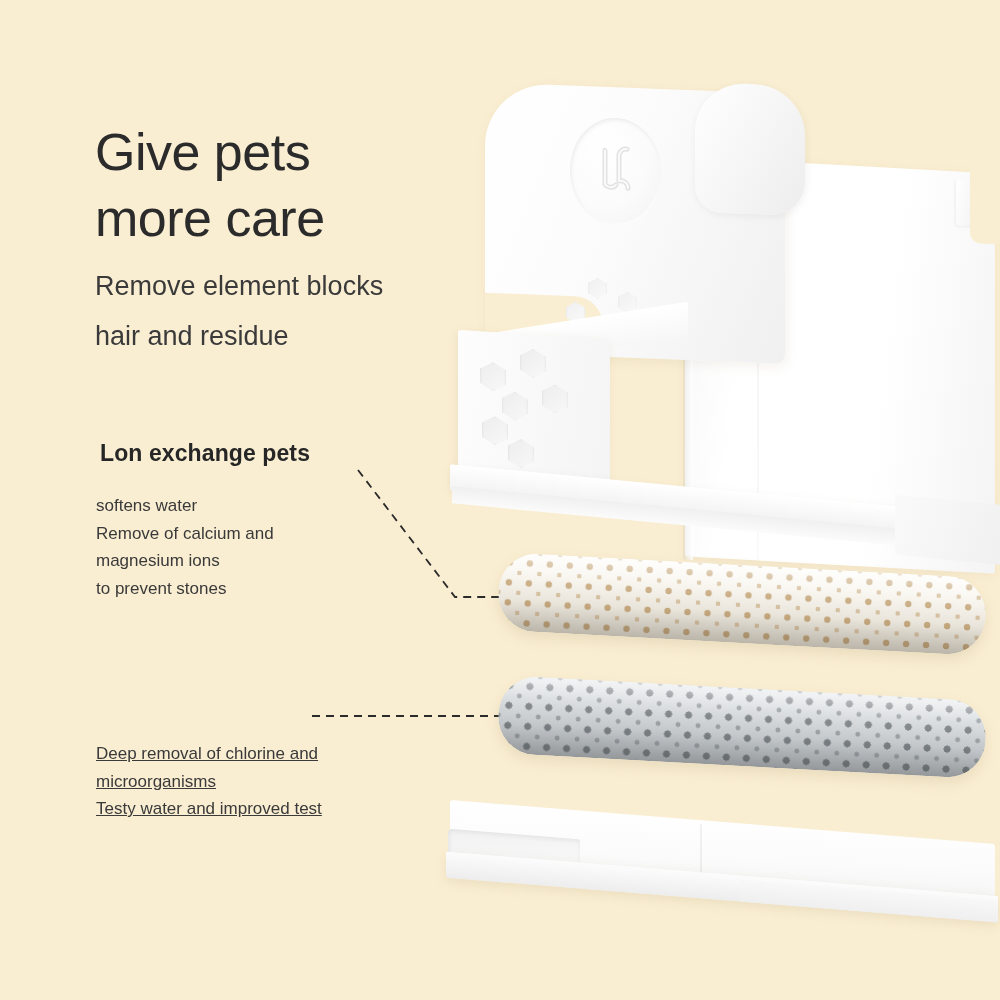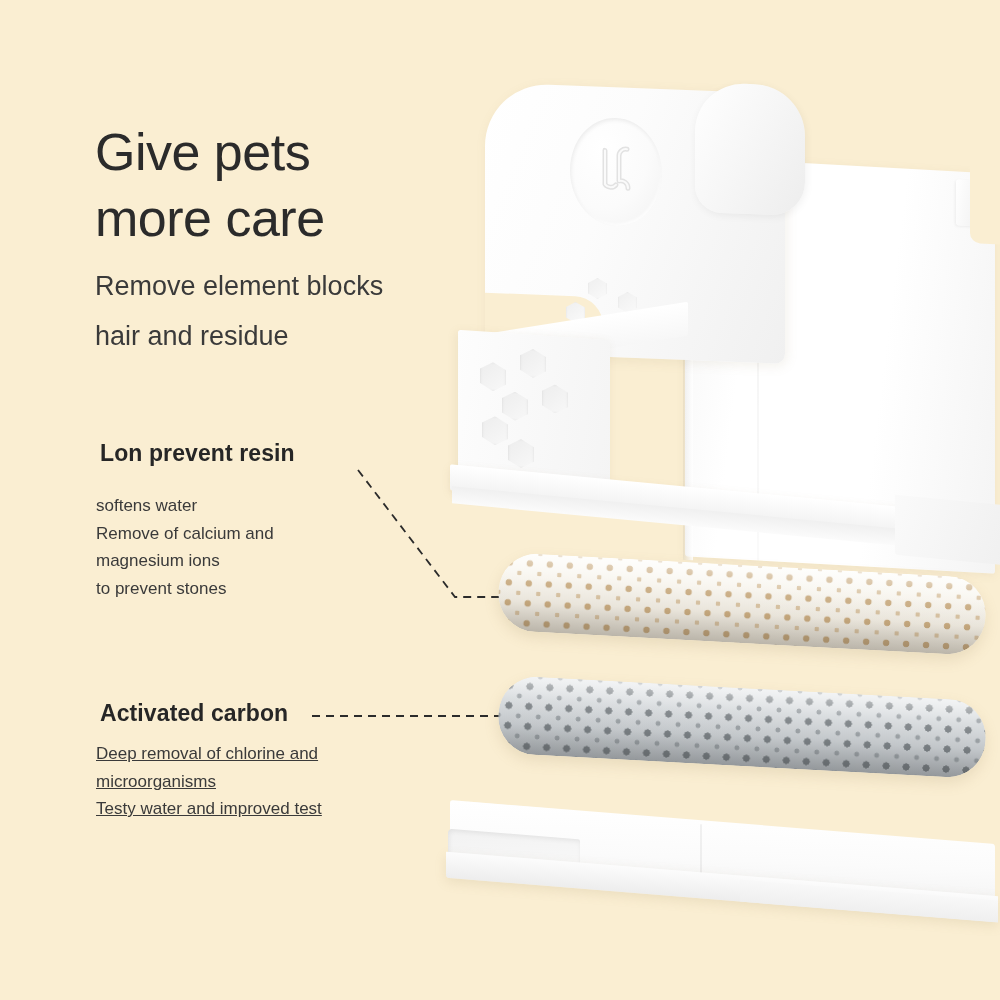--- a/index.html
+++ b/index.html
@@ -230,27 +230,26 @@
 <body>
 
 <div id="stage">
 
   <div class="headline">Give pets
 more care</div>
 
   <div class="subhead">Remove element blocks
 hair and residue</div>
 
-  <div class="callout-title" id="c1-title">Lon prevent resin</div>
+  <div class="callout-title" id="c1-title">Lon exchange pets</div>
   <div class="callout-body" id="c1-body">softens water
 Remove of calcium and
 magnesium ions
 to prevent stones</div>
 
-  <div class="callout-title" id="c2-title">Activated carbon</div>
   <div class="callout-body" id="c2-body">Deep removal of chlorine and
 microorganisms
 Testy water and improved test</div>
 
   <svg class="leader" viewBox="0 0 1000 1000">
     <polyline points="358,470 455,597 640,597" fill="none" stroke="#2b2b2b" stroke-width="1.8" stroke-dasharray="8 6" stroke-linecap="butt"></polyline>
     <line x1="312" y1="716" x2="640" y2="716" stroke="#2b2b2b" stroke-width="1.8" stroke-dasharray="8 6"></line>
   </svg>
   <div class="marker" style="left:602px; top:590px;"></div>
   <div class="marker" style="left:602px; top:711px;"></div>

